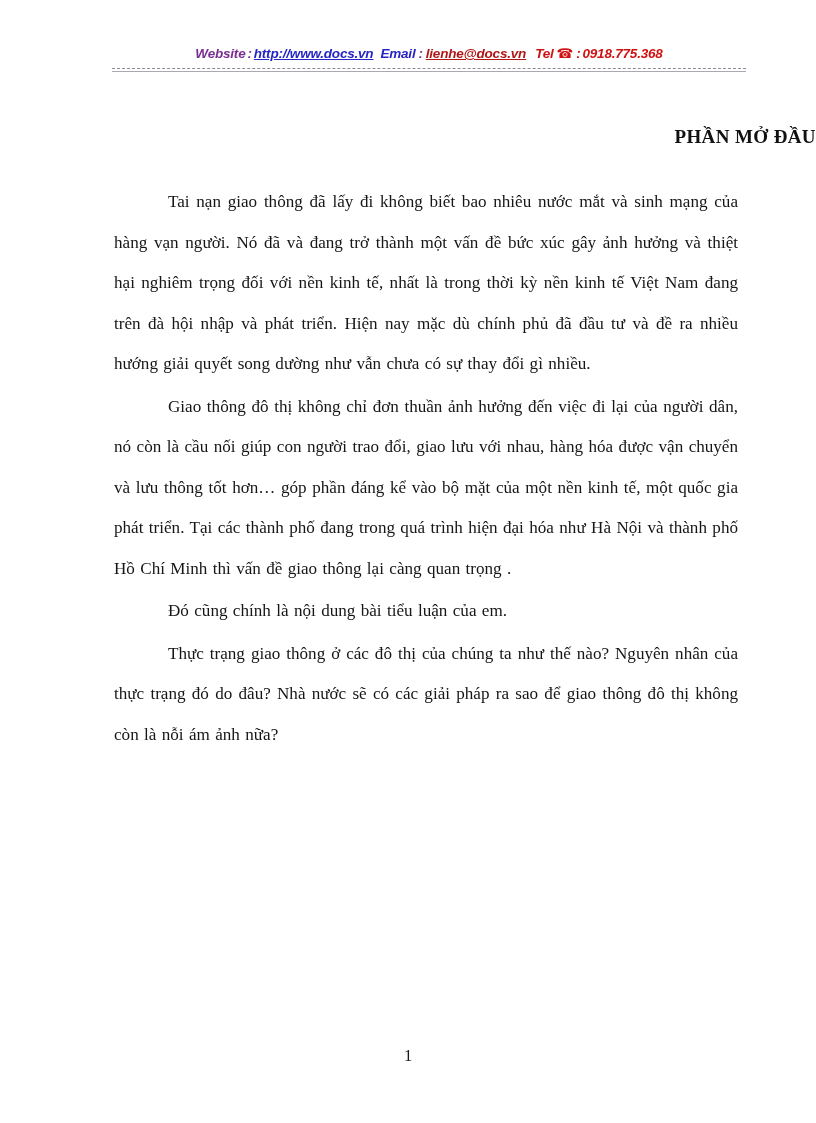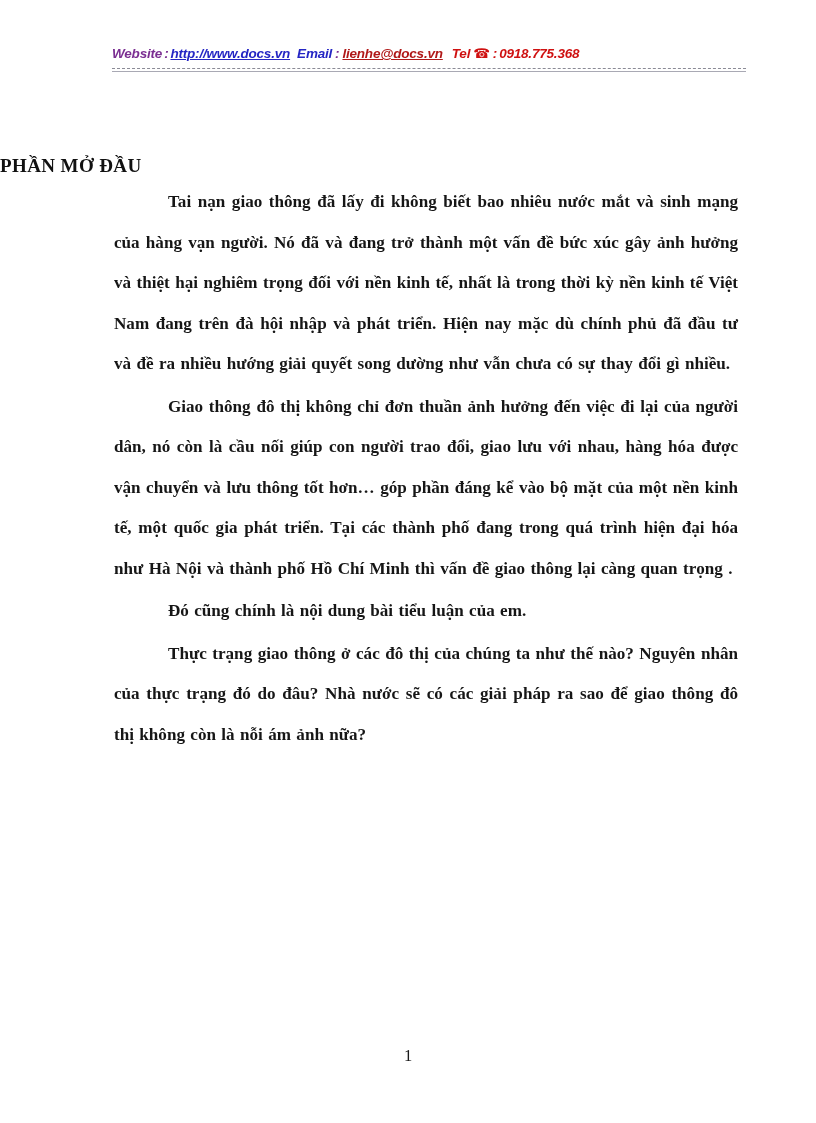--- a/index.html
+++ b/index.html
@@ -17,20 +17,21 @@
     font-family: "Liberation Serif", "DejaVu Serif", serif;
     color: #1a1a1a;
   }
 
   
   .doc-header {
     position: absolute;
     left: 112px;
     top: 44px;
     width: 634px;
+    text-align: center;
     white-space: nowrap;
   }
 
   .doc-header span {
     font-family: "Liberation Sans", "DejaVu Sans", sans-serif;
     font-style: italic;
     font-weight: bold;
     font-size: 13.5px;
     letter-spacing: -0.2px;
   }
@@ -62,45 +63,43 @@
     height: 1px;
     background: #a9a9b4;
   }
 
   
   .doc-title {
     position: absolute;
     left: 0;
     top: 126px;
     width: 816px;
-    text-align: left;
+    text-align: right;
     font-size: 19px;
     font-weight: bold;
     letter-spacing: 0.4px;
     color: #111111;
-    margin-top: 29px;
   }
 
   
   .body-area {
     position: absolute;
     left: 114px;
     top: 182px;
     width: 628px;
   }
 
   .para {
     margin: 0 4px 2px 0;
     text-indent: 54px;
     text-align: justify;
     font-size: 17.1px;
     line-height: 40.5px;
     color: #161616;
     word-spacing: 1.1px;
-    font-weight: bold;
   }
 
   
   .page-number {
     position: absolute;
     left: 0;
     top: 1046px;
     width: 816px;
     text-align: center;
     font-size: 16.5px;

